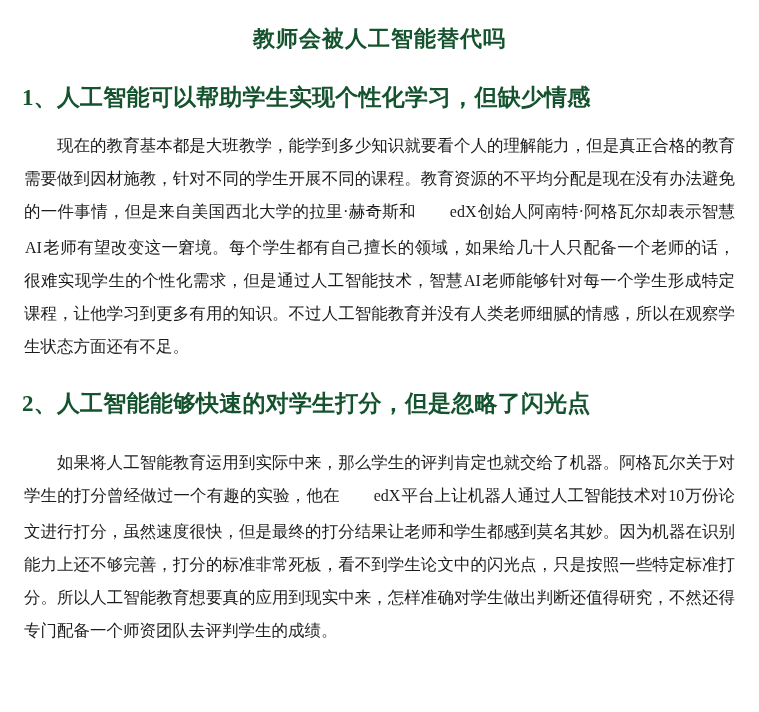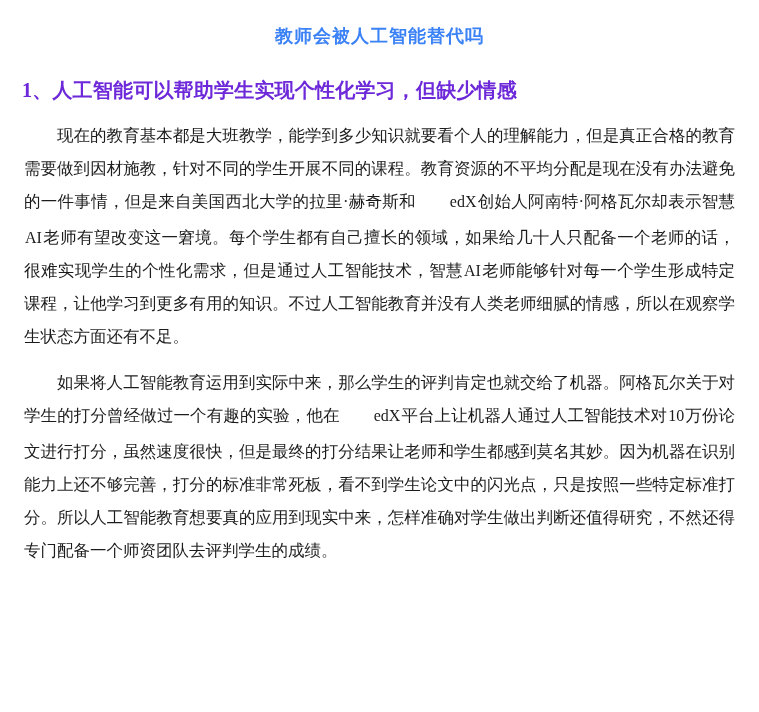--- a/index.html
+++ b/index.html
@@ -16,51 +16,51 @@
   }
   .page {
     width: 759px;
     height: 712px;
     box-sizing: border-box;
     padding: 12px 18px 0 18px;
     position: relative;
   }
   .doc-title {
     text-align: center;
-    font-size: 18px;
+    font-size: 22px;
     font-weight: bold;
     letter-spacing: 1px;
     margin: 12px 0 0 0;
     line-height: 1.4;
-    color: #3b82f6;
+    color: #14532d;
   }
   .section-heading {
-    font-size: 20px;
+    font-size: 23px;
     font-weight: bold;
     line-height: 1.5;
     margin: 0;
     padding: 0;
-    color: #6d28d9;
+    color: #14532d;
     letter-spacing: 0.2px;
   }
   .heading-1-wrap { margin-top: 26px; padding-left: 4px; }
   .heading-2-wrap { margin-top: 24px; padding-left: 4px; }
 
   .body-para {
     font-size: 16.5px;
     line-height: 33px;
     text-align: justify;
     text-justify: inter-ideograph;
     text-indent: 2em;
     margin: 0;
     padding: 0 6px 0 6px;
     color: #1c1c1c;
   }
   .para-1-wrap { margin-top: 14px; }
-  .para-2-wrap { margin-top: 13px; }
+  .para-2-wrap { margin-top: 24px; }
 
   .latin {
     font-family: "Liberation Serif", "DejaVu Serif", serif;
     font-size: 16px;
     padding: 0 1px;
   }
   .misspell {
     position: relative;
     display: inline-block;
     padding: 0 1px;
@@ -81,18 +81,21 @@
   <h1 class="doc-title">教师会被人工智能替代吗</h1>
 
   <div class="heading-1-wrap">
     <h2 class="section-heading">1、人工智能可以帮助学生实现个性化学习，但缺少情感</h2>
   </div>
 
   <div class="para-1-wrap">
     <p class="body-para"><span>现在的教育基本都是大班教学，能学到多少知识就要看个人的理解能力，但是真正合格的教育需要做到因材施教，针对不同的学生开展不同的课程。教育资源的不平均分配是现在没有办法避免的一件事情，但是来自美国西北大学的拉里·赫奇斯和</span><span class="latin misspell">edX</span><span>创始人阿南特·阿格瓦尔却表示智慧</span><span class="latin">AI</span><span>老师有望改变这一窘境。每个学生都有自己擅长的领域，如果给几十人只配备一个老师的话，很难实现学生的个性化需求，但是通过人工智能技术，智慧</span><span class="latin">AI</span><span>老师能够针对每一个学生形成特定课程，让他学习到更多有用的知识。不过人工智能教育并没有人类老师细腻的情感，所以在观察学生状态方面还有不足。</span></p>
   </div>
 
+  <div class="heading-2-wrap">
+    <h2 class="section-heading">2、人工智能能够快速的对学生打分，但是忽略了闪光点</h2>
+  </div>
 
   <div class="para-2-wrap">
     <p class="body-para"><span>如果将人工智能教育运用到实际中来，那么学生的评判肯定也就交给了机器。阿格瓦尔关于对学生的打分曾经做过一个有趣的实验，他在</span><span class="latin misspell">edX</span><span>平台上让机器人通过人工智能技术对</span><span class="latin">10</span><span>万份论文进行打分，虽然速度很快，但是最终的打分结果让老师和学生都感到莫名其妙。因为机器在识别能力上还不够完善，打分的标准非常死板，看不到学生论文中的闪光点，只是按照一些特定标准打分。所以人工智能教育想要真的应用到现实中来，怎样准确对学生做出判断还值得研究，不然还得专门配备一个师资团队去评判学生的成绩。</span></p>
   </div>
 
 </div>
 
 </body></html>

